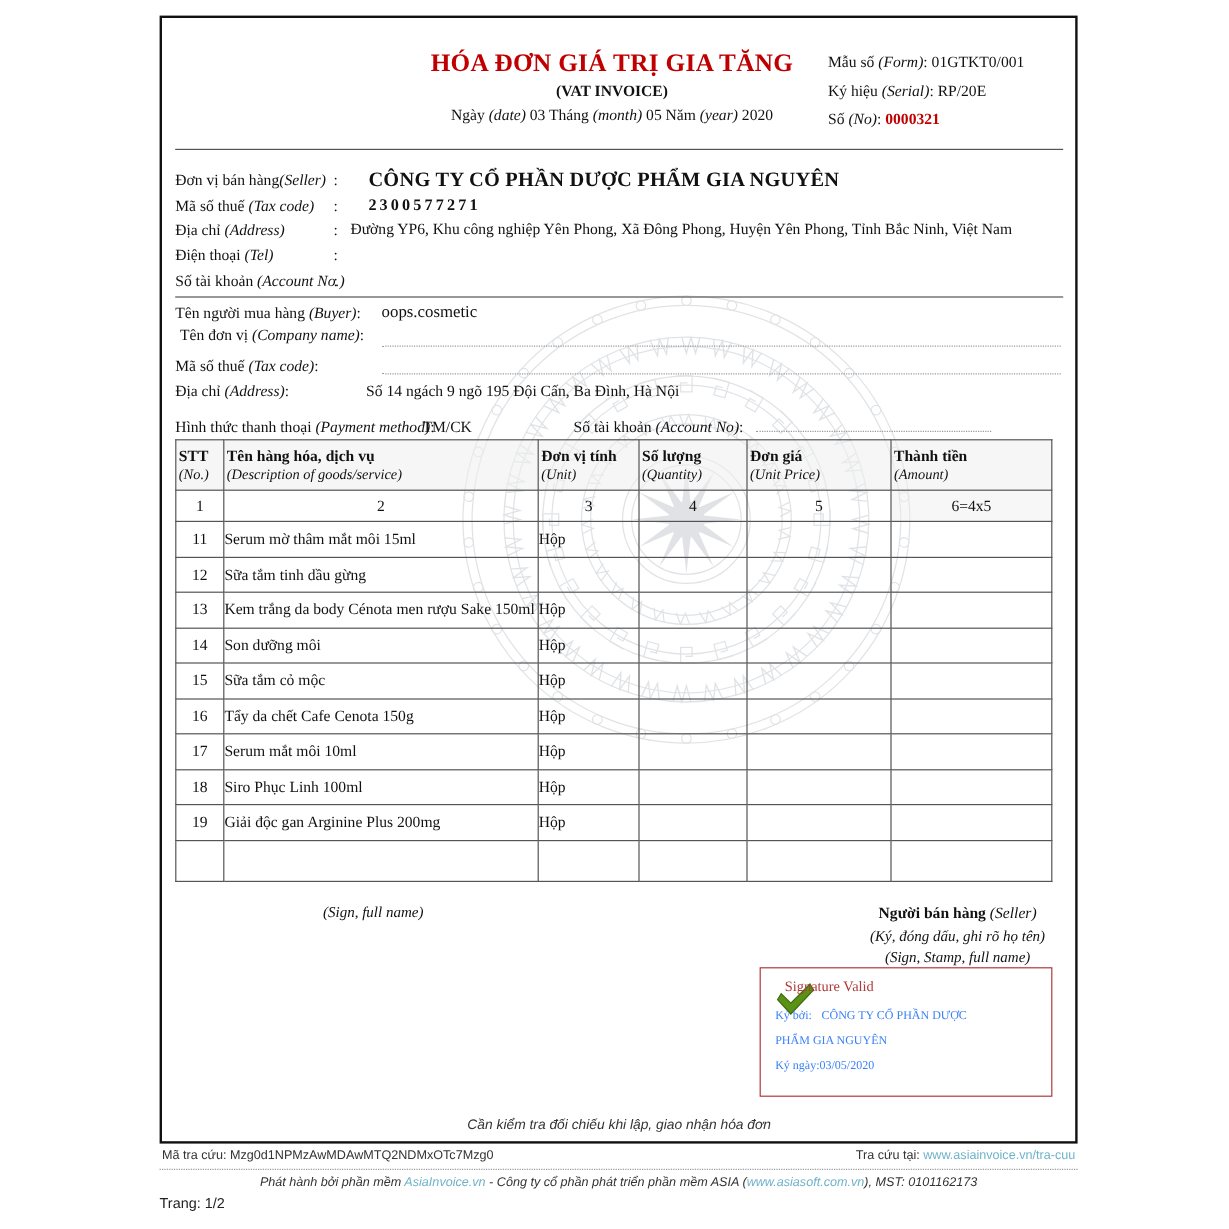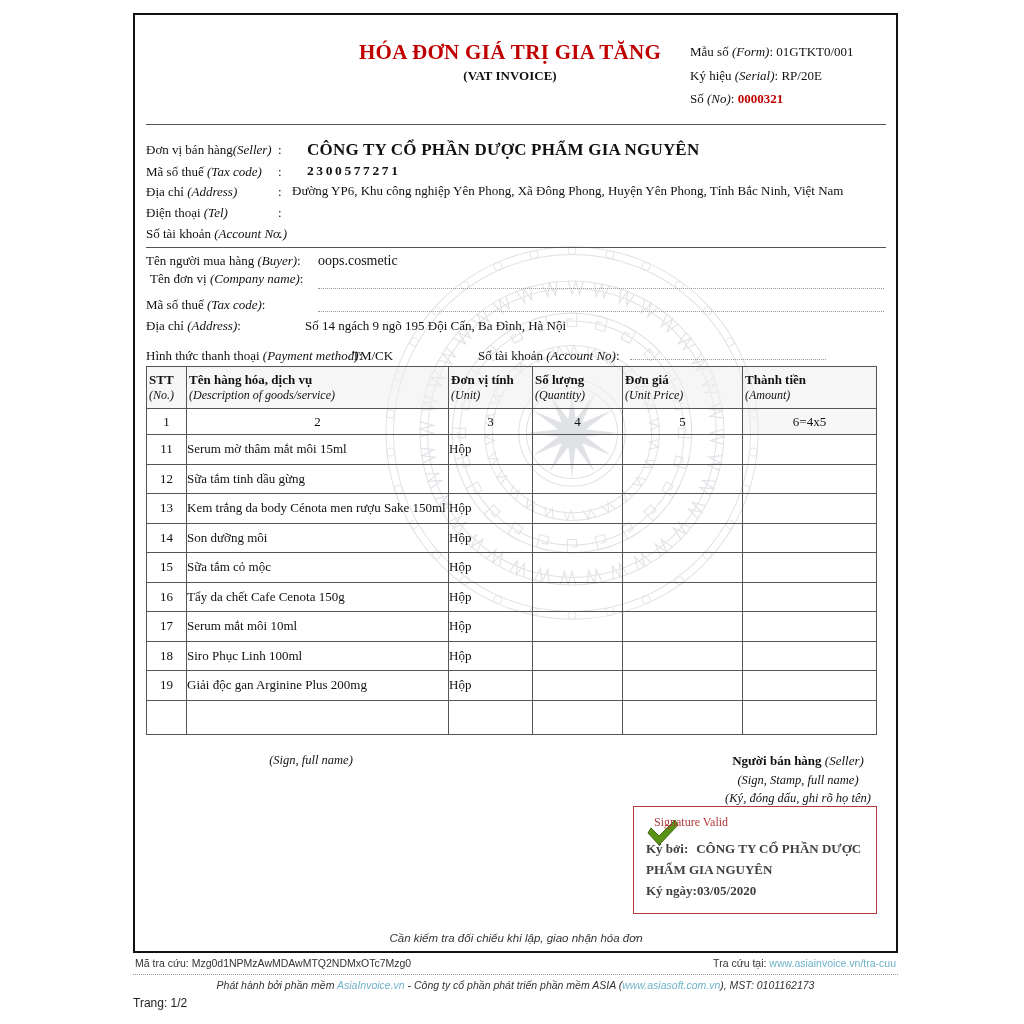--- a/index.html
+++ b/index.html
@@ -150,21 +150,21 @@
   .sig-valid {
     position: absolute; left: 20px; top: 8px;
     font-size: 12px; color: #b03a3a;
   }
   .sig-check {
     position: absolute; left: 12px; top: 12px;
     width: 34px; height: 28px;
   }
   .sig-line {
     position: absolute; left: 12px;
-    font-size: 13px; color: #404040; white-space: nowrap; font-weight: bold;
+    font-size: 10px; color: #3b82f6; white-space: nowrap;
   }
   .sl1 { top: 34px; }
   .sl2 { top: 55px; }
   .sl3 { top: 76px; }
   .sl1 .k { margin-right: 8px; }
 
   
   .check-note {
     position: absolute; left: 146px; top: 932px; width: 740px;
     text-align: center; font-style: italic; font-size: 11.5px; color: #333;
@@ -366,20 +366,31 @@
       <circle cx="200" cy="200" r="16"></circle>
     </g>
   </svg>
 
   <div class="doc-border"></div>
 
   <div class="content">
 
     <div class="hdr-title">HÓA ĐƠN GIÁ TRỊ GIA TĂNG</div>
     <div class="hdr-sub">(VAT INVOICE)</div>
+    <div class="hdr-date">
+      <span>Ngày</span>
+      <i>(date)</i>
+      <span>03</span>
+      <span>Tháng</span>
+      <i>(month)</i>
+      <span>05</span>
+      <span>Năm</span>
+      <i>(year)</i>
+      <span>2020</span>
+    </div>
 
     <div class="hdr-right r1">
       <span>Mẫu số</span>
       <i>(Form)</i>:
       <span>01GTKT0/001</span>
     </div>
     <div class="hdr-right r2">
       <span>Ký hiệu</span>
       <i>(Serial)</i>:
       <span>RP/20E</span>
@@ -586,22 +597,22 @@
 
     <div class="sig-block sig-buyer">
       <div class="sig-note">(Sign, full name)</div>
     </div>
 
     <div class="sig-block sig-seller">
       <div class="sig-title">
         <span>Người bán hàng</span>
         <i>(Seller)</i>
       </div>
+      <div class="sig-note">(Ký, đóng dấu, ghi rõ họ tên)</div>
       <div class="sig-note">(Sign, Stamp, full name)</div>
-      <div class="sig-note">(Ký, đóng dấu, ghi rõ họ tên)</div>
     </div>
 
     <div class="sig-box">
       <svg class="sig-check" viewBox="0 0 34 28">
         <polygon points="2,14 5,9 13,17 29,1 32,6 13,26" fill="#5a9216" stroke="#3f6b0f" stroke-width="1"></polygon>
       </svg>
       <div class="sig-valid">Signature Valid</div>
       <div class="sig-line sl1">
         <span class="k">Ký bởi:</span><span>CÔNG TY CỔ PHẦN DƯỢC</span>
       </div>

